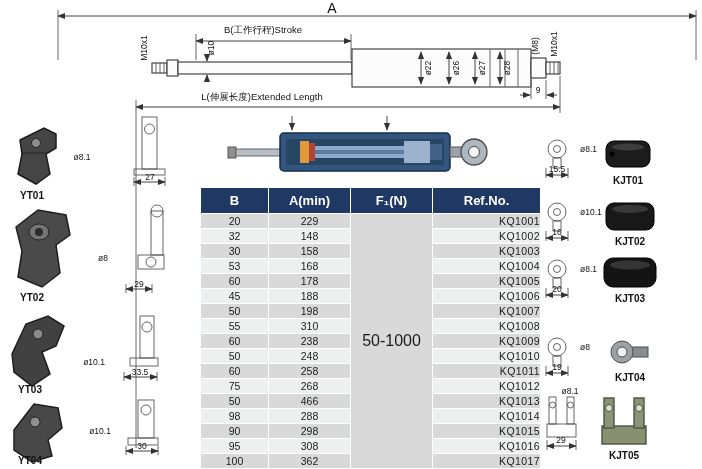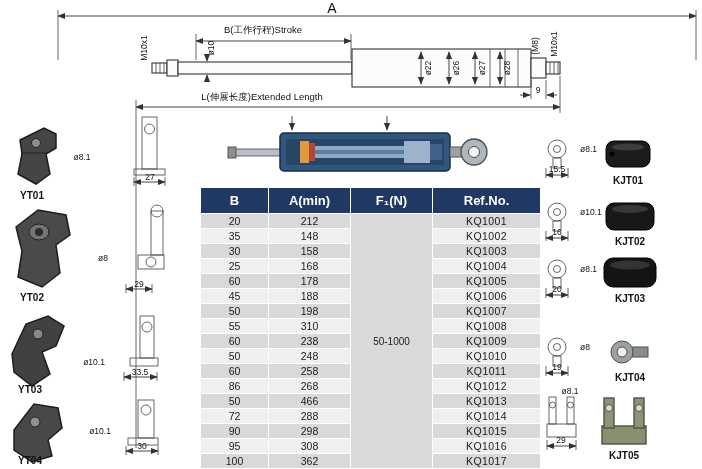--- a/index.html
+++ b/index.html
@@ -29,24 +29,24 @@
   }
   .spec-table th {
     background:var(--header-bg); color:var(--header-text);
     font-size:13px; font-weight:bold; border:1px solid #fff;
     padding:0; height:26px;
   }
   .spec-table td {
     text-align:center; vertical-align:middle; font-size:10.5px; color:#1a1a1a;
     border:1px solid #fff; padding:0;
   }
-  .spec-table td:last-child { letter-spacing:0.4px; }
+  .spec-table td:last-child { letter-spacing:0.4px;text-align:right; }
   .spec-table tr.row-a td { background:var(--row-a); }
   .spec-table tr.row-b td { background:var(--row-b); }
-  .spec-table td.f1-cell  { background:var(--f1-bg); font-size:10px; }
+  .spec-table td.f1-cell  { background:var(--f1-bg); font-size:16px; }
 </style>
 </head>
 <body>
 
 <div class="page">
 
   <svg class="drawing" width="702" height="469" viewBox="0 0 702 469">
     <defs>
       <marker id="ar" viewBox="0 0 10 10" refX="9" refY="5" markerWidth="8" markerHeight="8" orient="auto-start-reverse">
         <path d="M0,1 L10,5 L0,9 Z" fill="#333"></path>
@@ -302,36 +302,36 @@
       <tr>
         <th>B</th>
         <th>A(min)</th>
         <th>F₁(N)</th>
         <th>Ref.No.</th>
       </tr>
     </thead>
     <tbody>
         <tr class="row-a">
           <td>20</td>
-          <td>212</td>
+          <td>229</td>
           <td class="f1-cell" rowspan="17">50-1000</td>
           <td>KQ1001</td>
         </tr>
         <tr class="row-b">
-          <td>35</td>
+          <td>32</td>
           <td>148</td>
           <td>KQ1002</td>
         </tr>
         <tr class="row-a">
           <td>30</td>
           <td>158</td>
           <td>KQ1003</td>
         </tr>
         <tr class="row-b">
-          <td>25</td>
+          <td>53</td>
           <td>168</td>
           <td>KQ1004</td>
         </tr>
         <tr class="row-a">
           <td>60</td>
           <td>178</td>
           <td>KQ1005</td>
         </tr>
         <tr class="row-b">
           <td>45</td>
@@ -357,31 +357,31 @@
           <td>50</td>
           <td>248</td>
           <td>KQ1010</td>
         </tr>
         <tr class="row-a">
           <td>60</td>
           <td>258</td>
           <td>KQ1011</td>
         </tr>
         <tr class="row-b">
-          <td>86</td>
+          <td>75</td>
           <td>268</td>
           <td>KQ1012</td>
         </tr>
         <tr class="row-a">
           <td>50</td>
           <td>466</td>
           <td>KQ1013</td>
         </tr>
         <tr class="row-b">
-          <td>72</td>
+          <td>98</td>
           <td>288</td>
           <td>KQ1014</td>
         </tr>
         <tr class="row-a">
           <td>90</td>
           <td>298</td>
           <td>KQ1015</td>
         </tr>
         <tr class="row-b">
           <td>95</td>

